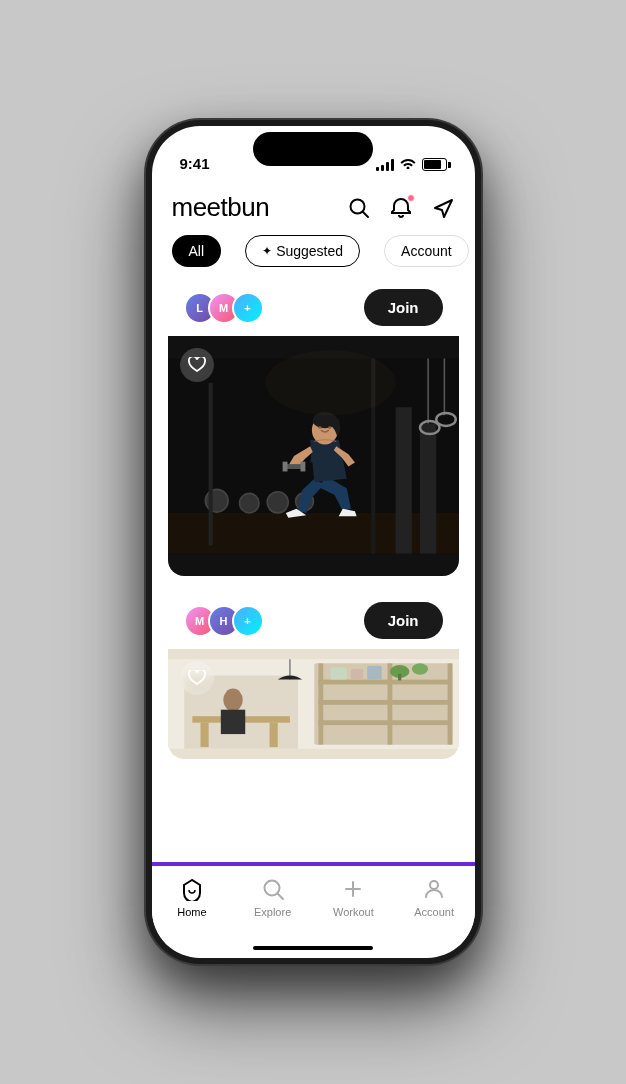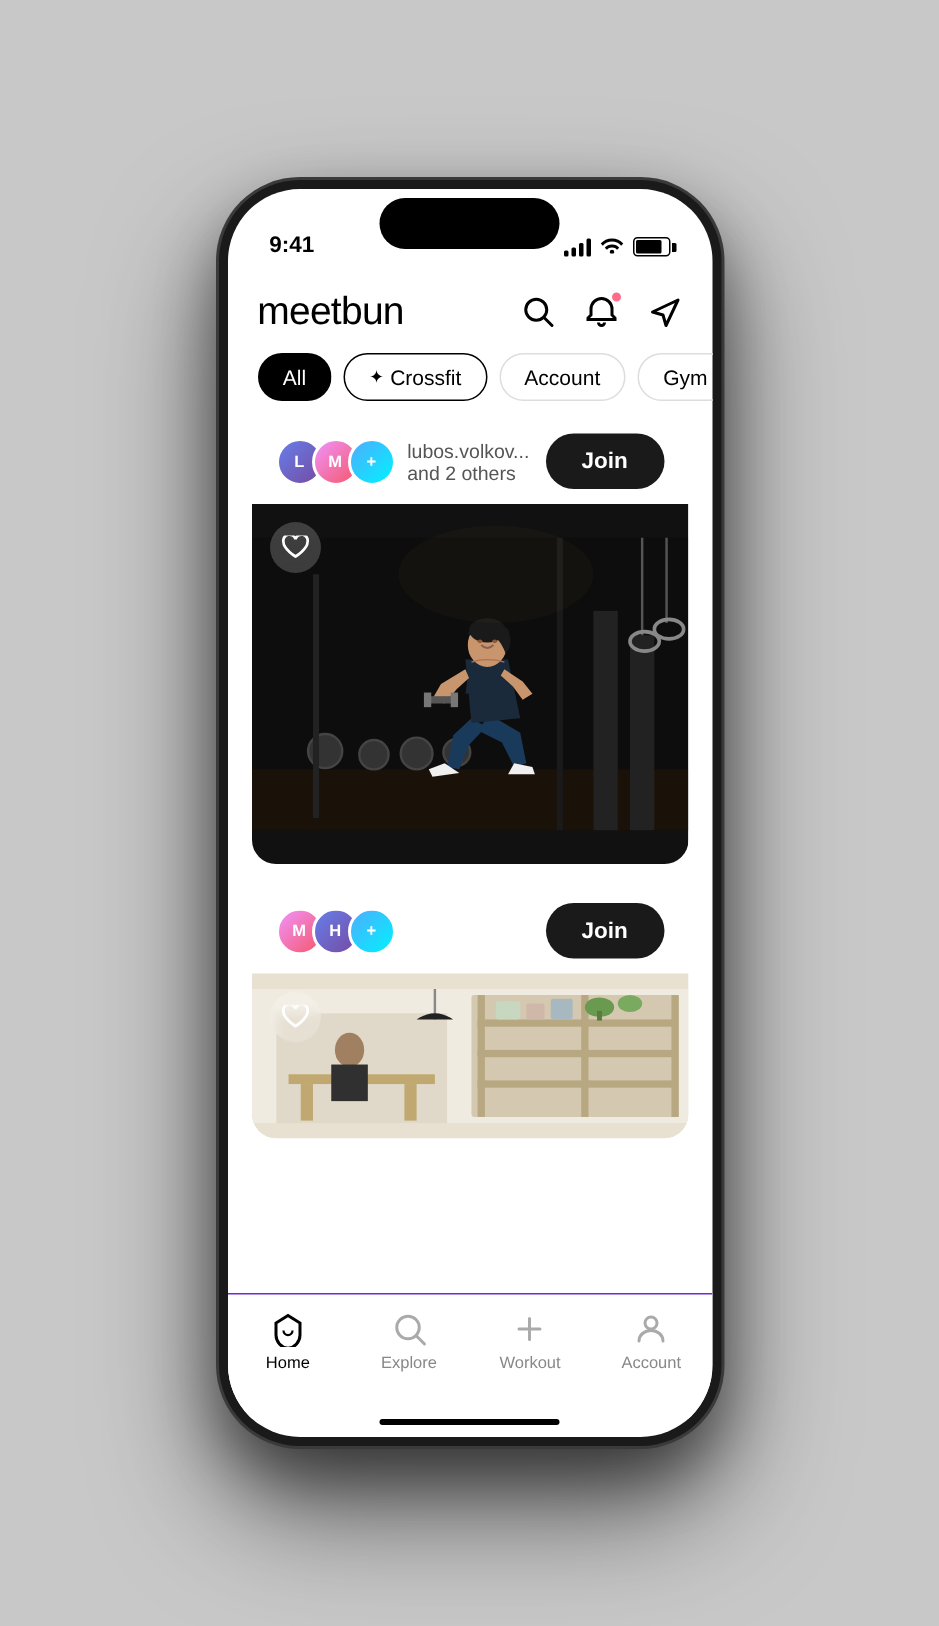--- a/index.html
+++ b/index.html
@@ -198,21 +198,21 @@
       width: 8px;
       height: 8px;
       background: #ff6b8a;
       border-radius: 50%;
       border: 1.5px solid #fff;
     }
 
     
     .filter-tabs {
       display: flex;
-      gap: 8px;
+      gap: 24px;
       padding: 4px 20px 12px;
       overflow-x: auto;
       flex-shrink: 0;
     }
     .filter-tabs::-webkit-scrollbar { display: none; }
 
     .tab-pill {
       padding: 7px 16px;
       border-radius: 20px;
       font-size: 14px;
@@ -387,21 +387,21 @@
 
     .event-venue {
       font-size: 13px;
       color: #888;
     }
 
     
     .bottom-nav {
       height: 84px;
       background: #fff;
-      border-top: 1px solid #6d28d9;
+      border-top: 4px solid #6d28d9;
       display: flex;
       align-items: flex-start;
       justify-content: space-around;
       padding-top: 10px;
       flex-shrink: 0;
     }
 
     .nav-item {
       display: flex;
       flex-direction: column;
@@ -503,39 +503,38 @@
                 <path d="M3 11L20 3L12 20L10 13L3 11Z" stroke="#000" stroke-width="2" stroke-linejoin="round"></path>
               </svg>
             </div>
           </div>
         </div>
 
         <div class="filter-tabs">
           <div class="tab-pill tab-all">All</div>
           <div class="tab-pill tab-suggested">
             <span class="sparkle">✦</span>
-            <span>Crossfit</span>
+            <span>Suggested</span>
           </div>
           <div class="tab-pill tab-default">Account</div>
           <div class="tab-pill tab-default">Gym</div>
           <div class="tab-pill tab-default">Vilg...</div>
         </div>
 
         <div class="scroll-content">
 
           <div class="event-card">
 
             <div class="attendees-row">
               <div class="attendees-left">
                 <div class="avatar-stack">
                   <div class="avatar avatar-1">L</div>
                   <div class="avatar avatar-2">M</div>
                   <div class="avatar avatar-3">+</div>
                 </div>
-                <span class="attendee-text">lubos.volkov... and 2 others</span>
               </div>
               <button class="join-btn">Join</button>
             </div>
 
             <div class="event-image">
               <div class="crossfit-scene">
                 <svg class="scene-svg" viewBox="0 0 358 240" xmlns="http://www.w3.org/2000/svg">
 
                   <rect width="358" height="240" fill="#0d0d0d"></rect>
 

